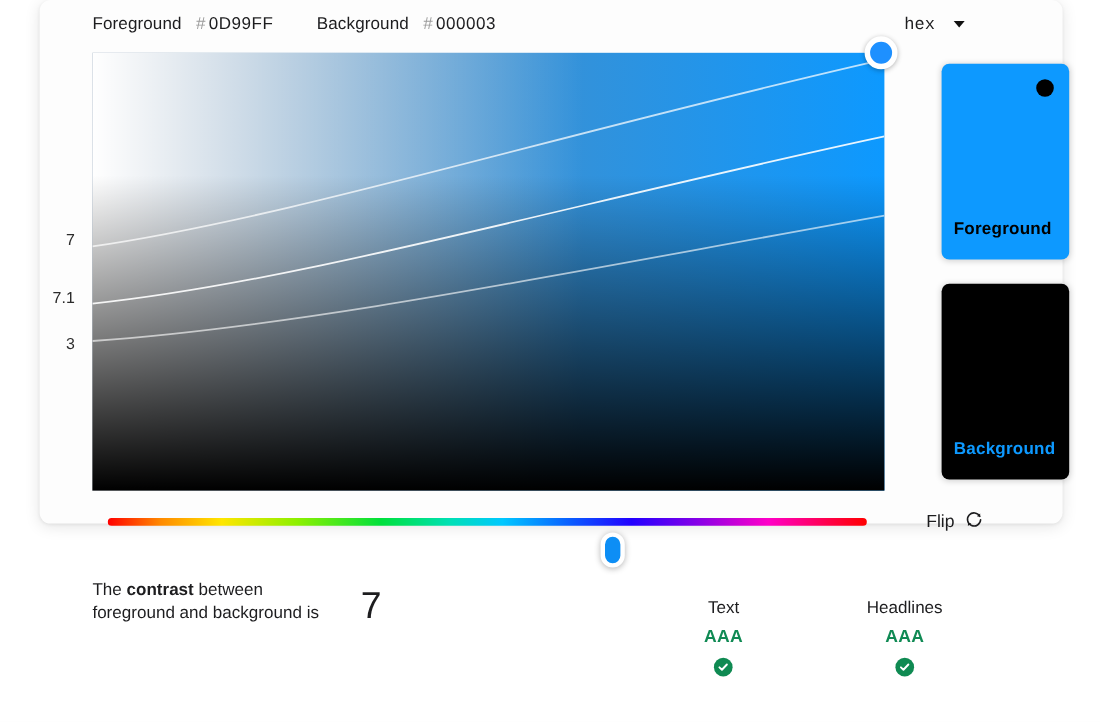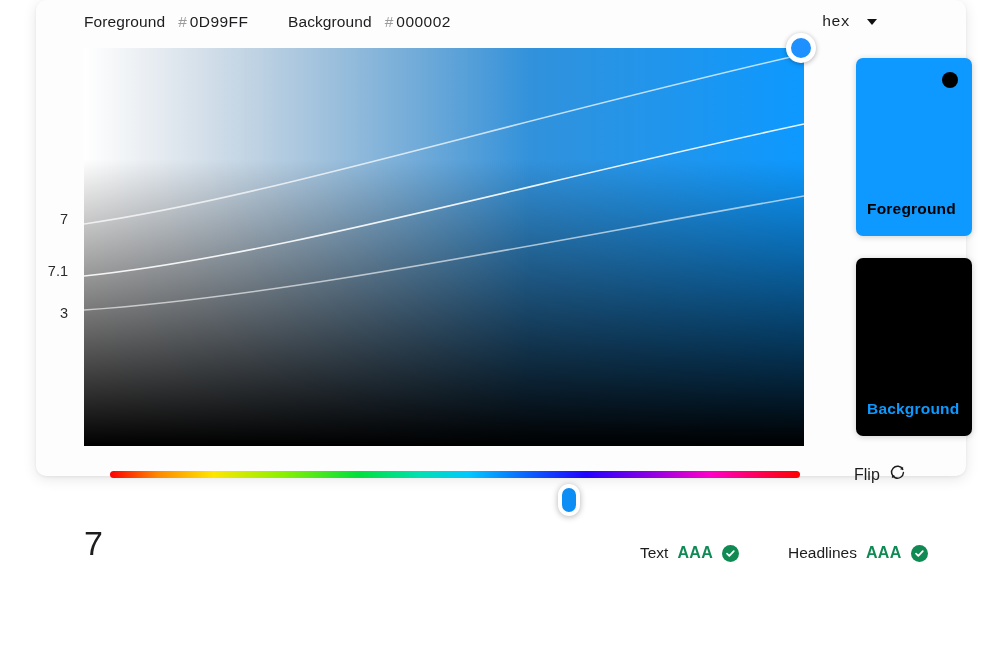--- a/index.html
+++ b/index.html
@@ -157,21 +157,21 @@
     right: 14px;
     top: 14px;
     width: 16px; height: 16px;
     border-radius: 50%;
     background: #000000;
   }
 
   
   #hue-row {
     position: absolute;
-    left: 12px;
+    left: 0;
     top: 446px;
     width: 930px;
     height: 62px;
   }
   #hue-track {
     position: absolute;
     left: 62px;
     top: 25px;
     width: 690px;
     height: 7px;
@@ -256,20 +256,21 @@
     font-weight: 400;
   }
 
   .rating {
     position: absolute;
     top: 32px;
     display: flex;
     align-items: center;
     gap: 9px;
     white-space: nowrap;
+    flex-direction: column;
   }
   #rating-text { left: 604px; }
   #rating-headlines { left: 752px; }
   .rating-name {
     font-size: 15.5px;
     color: #1d1d1f;
   }
   .rating-grade {
     font-size: 16px;
     font-weight: 700;
@@ -294,21 +295,21 @@
 
     <div class="field-group" id="fg-group">
       <span class="field-label">Foreground</span>
       <span class="hash-sign">#</span>
       <span class="hex-value">0D99FF</span>
     </div>
 
     <div class="field-group" id="bg-group">
       <span class="field-label">Background</span>
       <span class="hash-sign">#</span>
-      <span class="hex-value">000002</span>
+      <span class="hex-value">000003</span>
     </div>
 
     <div id="format-select">
       <span class="fmt-text">hex</span>
       <span class="caret"></span>
     </div>
   </div>
 
   <div id="axis-col">
       <div class="axis-tick" style="top: 163px;">7</div>
@@ -348,20 +349,23 @@
           <path d="M16.2 6.4 A7 7 0 1 0 17 10" fill="none" stroke="#1d1d1f" stroke-width="1.7" stroke-linecap="round"></path>
           <path d="M16.6 3.2 L16.4 6.9 L12.9 6.2 Z" fill="#1d1d1f"></path>
           <path d="M3.4 16.8 L3.6 13.1 L7.1 13.8 Z" fill="#1d1d1f"></path>
         </svg>
       </span>
     </div>
   </div>
 
   <div id="result-row">
     <div id="verdict">
+      <div id="verdict-text">
+        <span>The </span><b>contrast</b><span> between foreground and background is</span>
+      </div>
       <div id="verdict-score">7</div>
     </div>
 
     <div class="rating" id="rating-text">
       <span class="rating-name">Text</span>
       <span class="rating-grade">AAA</span>
       <span class="check-badge">
         <svg width="11" height="11" viewBox="0 0 12 12">
           <path d="M2.2 6.2 L4.7 8.6 L9.6 3.4" fill="none" stroke="#ffffff" stroke-width="1.9" stroke-linecap="round" stroke-linejoin="round"></path>
         </svg>

